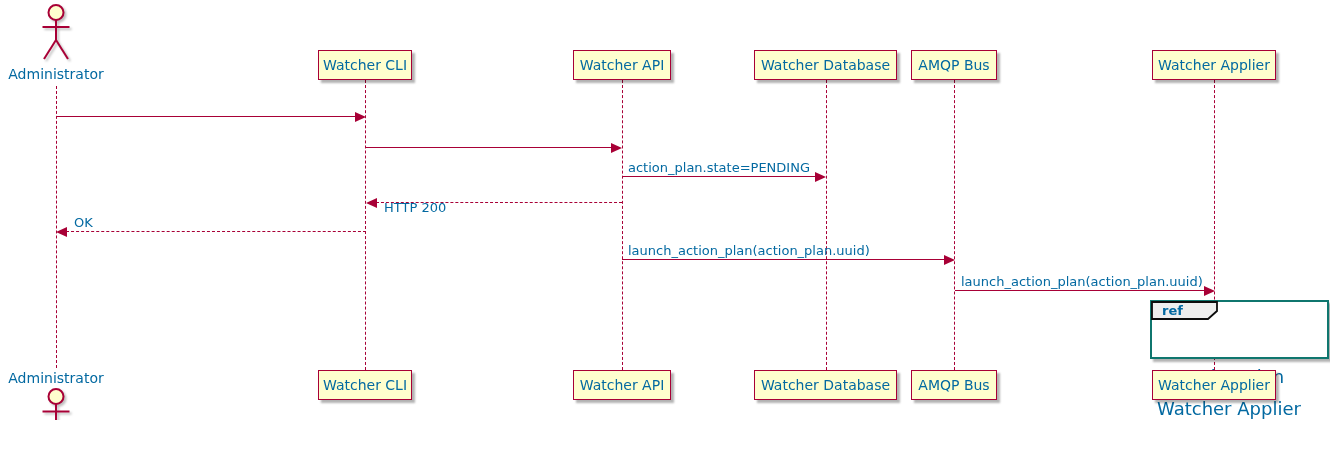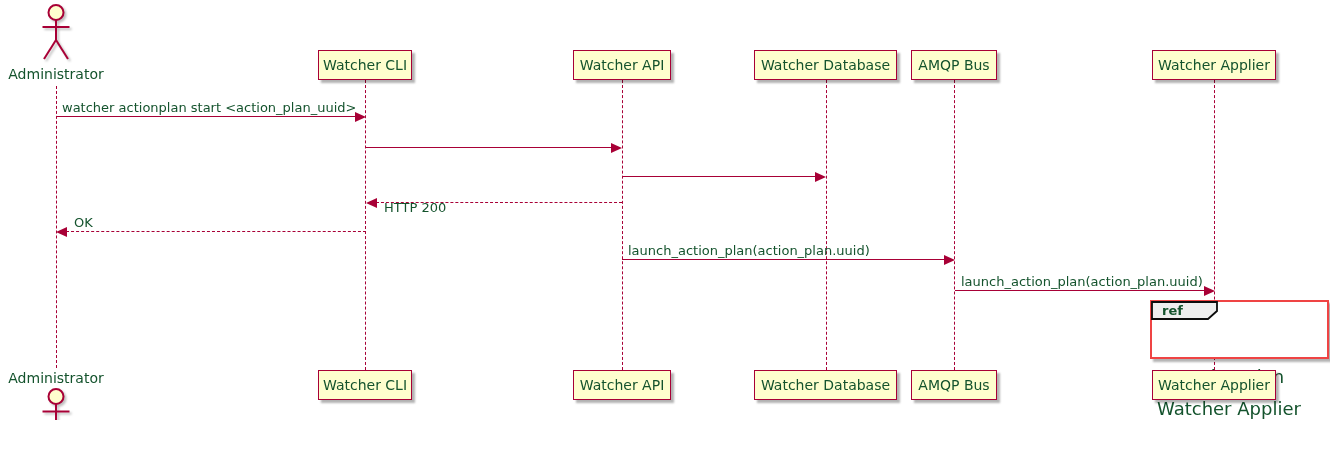--- a/index.html
+++ b/index.html
@@ -2,21 +2,21 @@
 <html><head>
 <meta charset="utf-8">
 <style>
   html, body { margin: 0; padding: 0; background: #ffffff; }
   .canvas {
     position: relative;
     width: 1330px;
     height: 420px;
     background: #ffffff;
     font-family: "DejaVu Sans", "Liberation Sans", sans-serif;
-    color: #14532d;
+    color: #0369a1;
     overflow: hidden;
   }
   .participant {
     position: absolute;
     height: 28px;
     background: #FEFECE;
     border: 1.6px solid #A80036;
     box-shadow: 3px 3px 2px rgba(0,0,0,0.30);
     display: flex;
     align-items: center;
@@ -70,21 +70,21 @@
     width: 0; height: 0;
     border-top: 5px solid transparent;
     border-bottom: 5px solid transparent;
     border-right: 11px solid #A80036;
   }
   .ref-box {
     position: absolute;
     left: 1150px; top: 300px;
     width: 175px; height: 55px;
     background: #ffffff;
-    border: 2px solid #ef4444;
+    border: 2px solid #0f766e;
     box-shadow: 3px 3px 2px rgba(0,0,0,0.30);
   }
   .ref-tab {
     position: absolute;
     left: -1px; top: -1px;
   }
   .ref-keyword {
     position: absolute;
     left: 10px; top: 0px;
     font-size: 13px;
@@ -130,27 +130,27 @@
   <div class="participant" style="left:754px; top:50px; width:141px;">
     <span>Watcher Database</span>
   </div>
   <div class="participant" style="left:911px; top:50px; width:84px;">
     <span>AMQP Bus</span>
   </div>
   <div class="participant" style="left:1152px; top:50px; width:122px;">
     <span>Watcher Applier</span>
   </div>
 
-  <div class="msg-label" style="left:62px; top:100px;">watcher actionplan start &lt;action_plan_uuid&gt;</div>
   <div class="msg-line-solid" style="left:56px; top:116px; width:300px;"></div>
   <div class="arr-right" style="left:355px; top:112px;"></div>
 
   <div class="msg-line-solid" style="left:366px; top:147px; width:246px;"></div>
   <div class="arr-right" style="left:611px; top:143px;"></div>
 
+  <div class="msg-label" style="left:628px; top:160px;">action_plan.state=PENDING</div>
   <div class="msg-line-solid" style="left:622px; top:176px; width:194px;"></div>
   <div class="arr-right" style="left:815px; top:172px;"></div>
 
   <div class="msg-label" style="left:384px; top:200px;">HTTP 200</div>
   <div class="msg-line-dashed" style="left:376px; top:202px; width:246px;"></div>
   <div class="arr-left" style="left:366px; top:198px;"></div>
 
   <div class="msg-label" style="left:74px; top:215px;">OK</div>
   <div class="msg-line-dashed" style="left:66px; top:231px; width:300px;"></div>
   <div class="arr-left" style="left:56px; top:227px;"></div>

